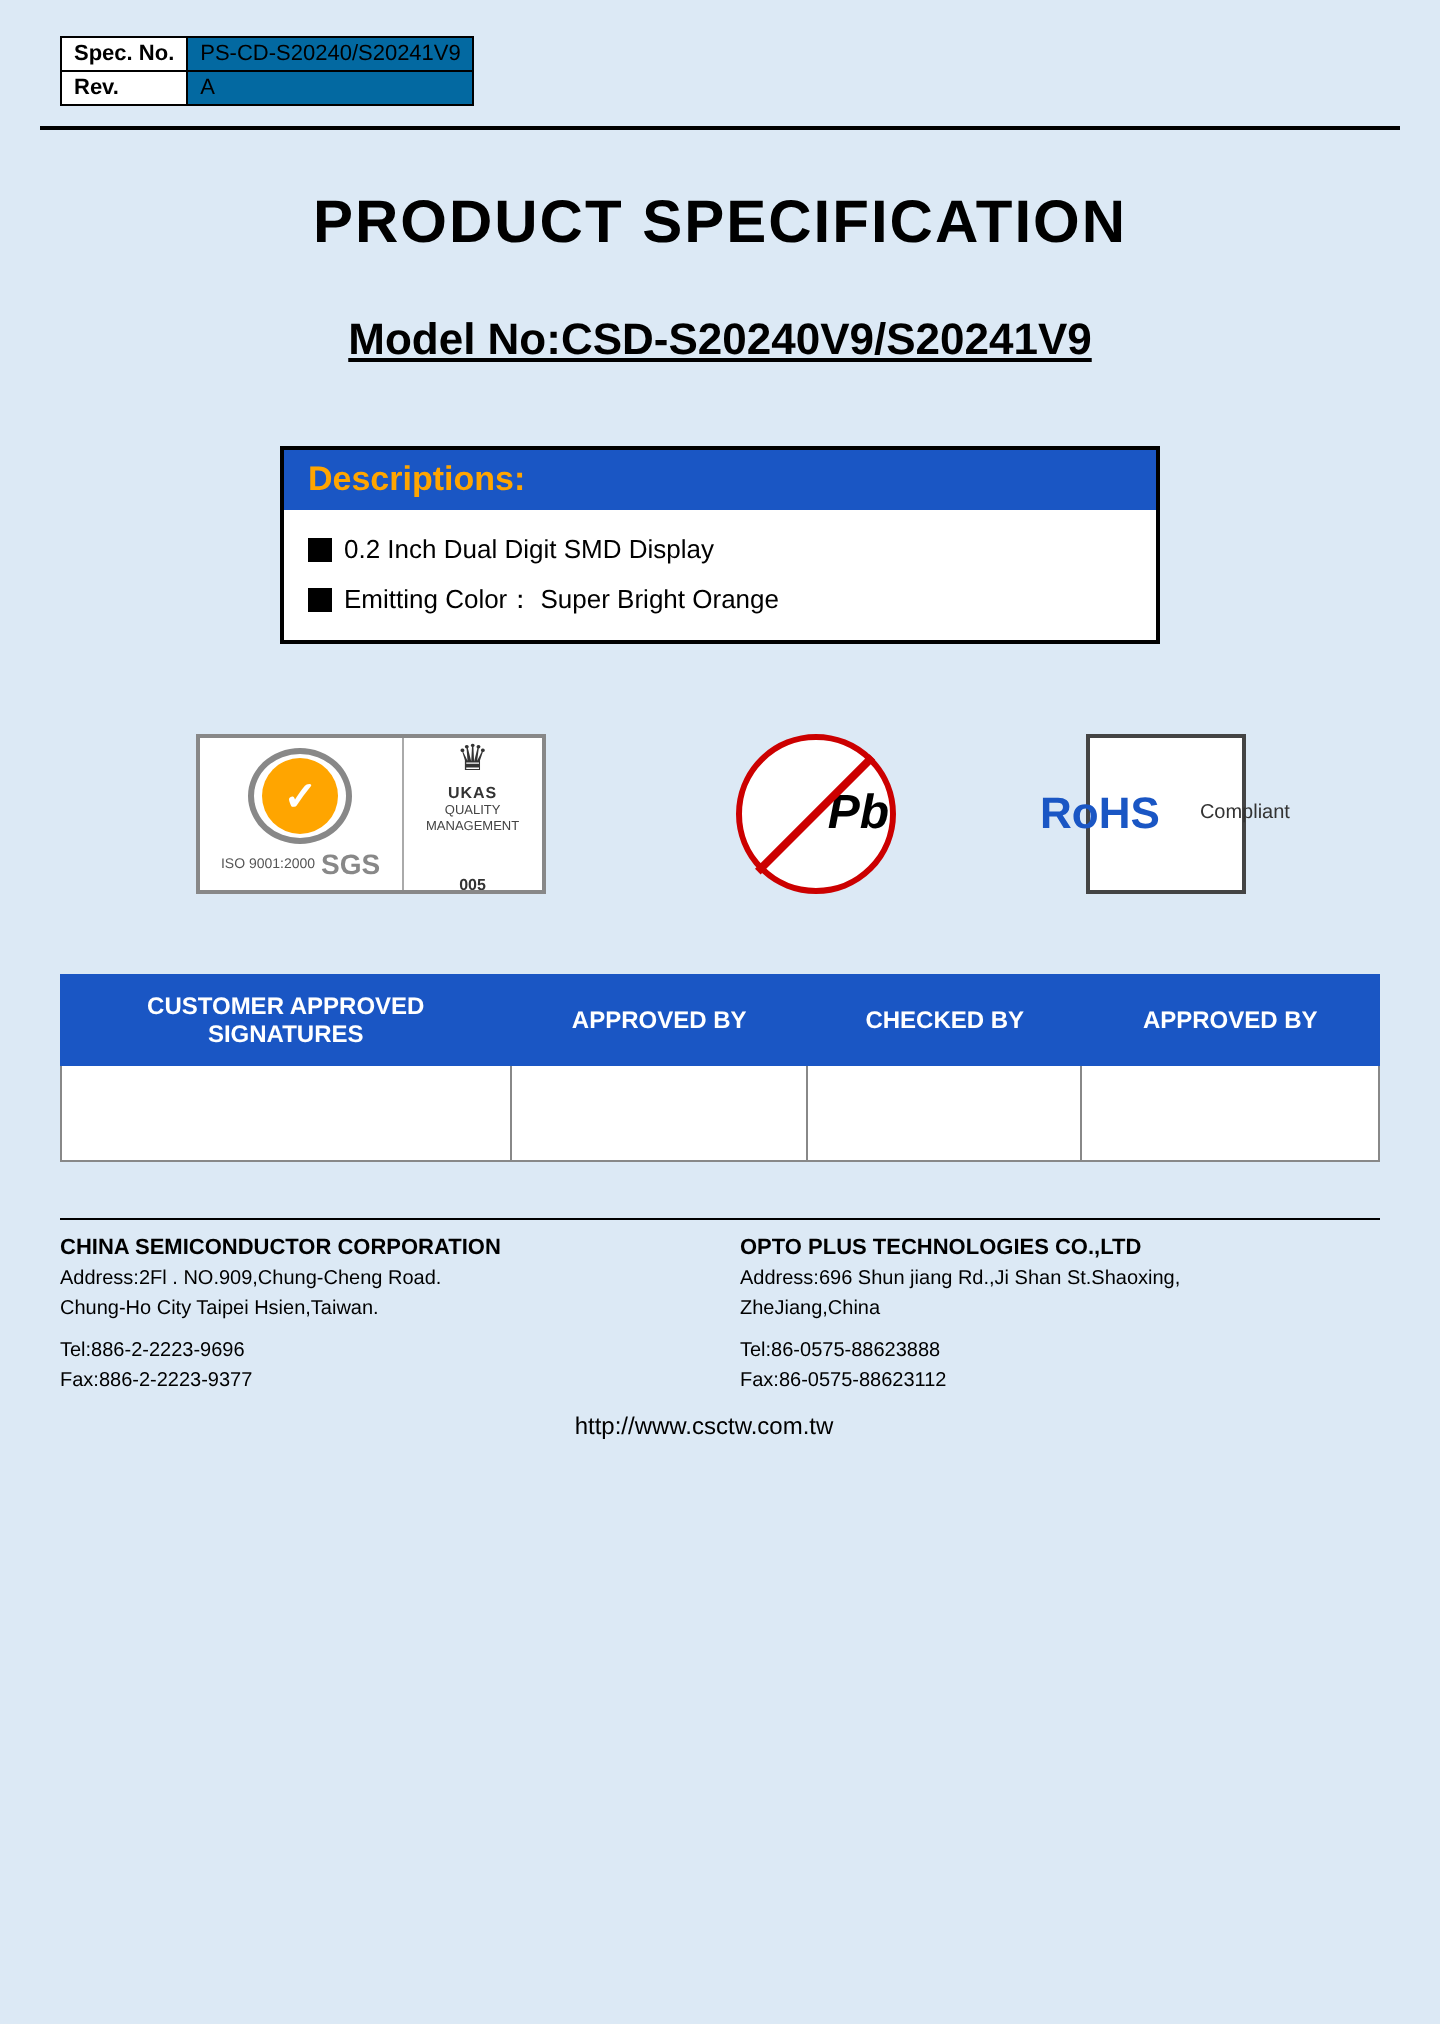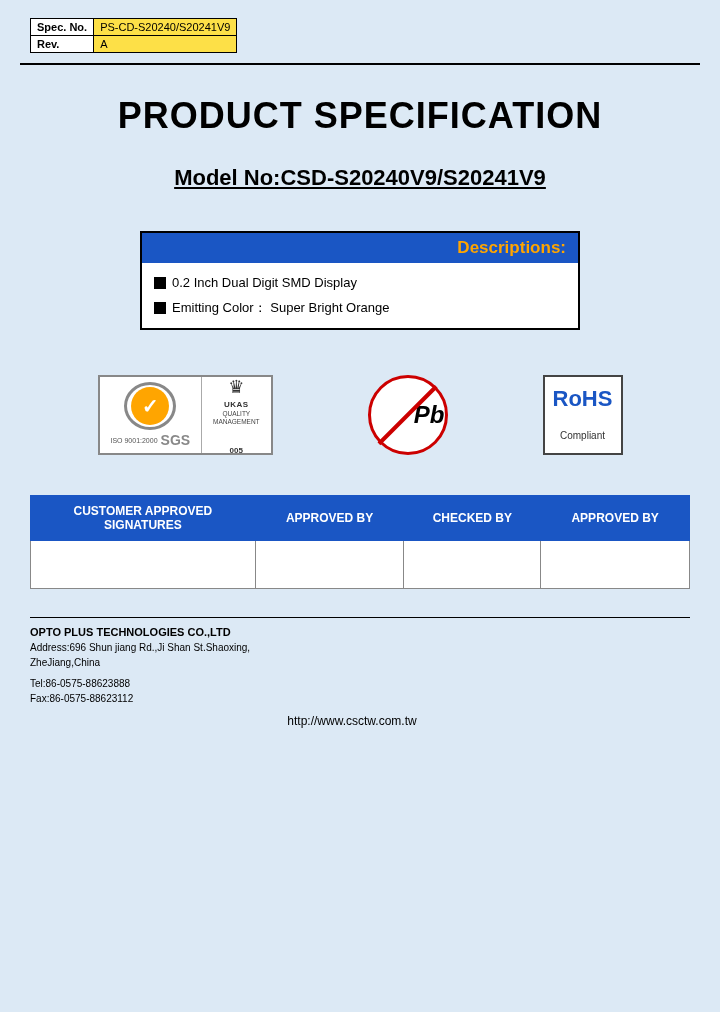--- a/index.html
+++ b/index.html
@@ -44,39 +44,39 @@
     }
     .spec-table td {
       border: 1px solid #000;
       padding: 2px 6px;
     }
     .spec-table .label-cell {
       background: #fff;
       font-weight: bold;
     }
     .spec-table .value-cell {
-      background: #fde047;
+      background: #0369a1;
       min-width: 120px;
       margin-top: 17px;
     }
 
     
     .header-divider {
       border: none;
       border-top: 2px solid #000;
       margin: 10px 20px 0 20px;
     }
 
     
     .title-section {
       text-align: center;
       padding: 30px 20px 10px 20px;
     }
     .main-title {
-      font-size: 36px;
+      font-size: 30px;
       font-weight: 900;
       letter-spacing: 1px;
       color: #000;
     }
 
     
     .model-section {
       text-align: center;
       padding: 18px 20px 10px 20px;
     }
@@ -96,21 +96,21 @@
     .desc-box {
       border: 2px solid #000;
       width: 440px;
     }
     .desc-header {
       background: #1a56c4;
       color: #ffa500;
       font-size: 17px;
       font-weight: bold;
       padding: 5px 12px;
-      text-align: right;
+      text-align: left;
     }
     .desc-body {
       background: #fff;
       padding: 8px 12px;
       line-height: 1.9;
       font-size: 13px;
     }
     .desc-item {
       display: flex;
       align-items: center;
@@ -252,21 +252,20 @@
       margin-top: -2px;
     }
 
     
     .cert-rohs {
       width: 80px;
       height: 80px;
       border: 2px solid #444;
       background: #fff;
       display: flex;
-      flex-direction: column;
       align-items: center;
       justify-content: center;
       gap: 20px;
     }
     .rohs-top {
       font-size: 22px;
       font-weight: 900;
       color: #1a56c4;
       line-height: 1;
     }
@@ -432,20 +431,27 @@
           <td></td>
         </tr>
       </tbody>
     </table>
   </div>
 
   <hr class="footer-divider">
 
   <div class="footer-section">
     <div class="footer-col">
+      <div class="footer-company-name">CHINA SEMICONDUCTOR CORPORATION</div>
+      <div class="footer-text">Address:2Fl . NO.909,Chung-Cheng Road.</div>
+      <div class="footer-text">Chung-Ho City Taipei Hsien,Taiwan.</div>
+      <div class="footer-text" style="margin-top:6px;">Tel:886-2-2223-9696</div>
+      <div class="footer-text">Fax:886-2-2223-9377</div>
+    </div>
+    <div class="footer-col">
       <div class="footer-company-name">OPTO PLUS TECHNOLOGIES CO.,LTD</div>
       <div class="footer-text">Address:696 Shun jiang Rd.,Ji Shan St.Shaoxing,</div>
       <div class="footer-text">ZheJiang,China</div>
       <div class="footer-text" style="margin-top:6px;">Tel:86-0575-88623888</div>
       <div class="footer-text">Fax:86-0575-88623112</div>
     </div>
   </div>
 
   <div class="footer-url">http://www.csctw.com.tw</div>
 

